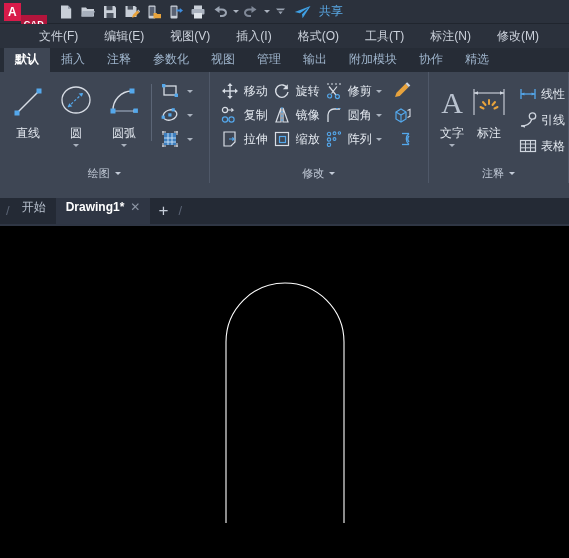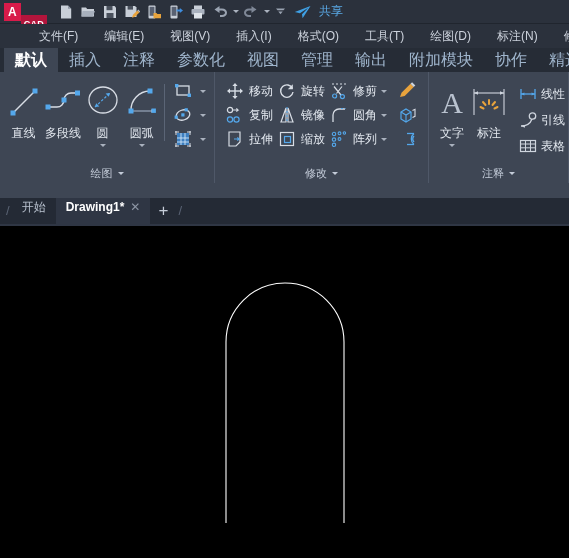--- a/index.html
+++ b/index.html
@@ -54,21 +54,21 @@
     color: #ccd2dc; font-size: 12px; padding: 0 13px; line-height: 24px;
     cursor: default; white-space: nowrap;
   }
 
   
   .ribbon-tabs {
     height: 24px; background: #262c36; display: flex; align-items: flex-end;
     flex-shrink: 0; padding-left: 4px;
   }
   .rtab {
-    color: #9fb5cc; font-size: 16px; padding: 0 11px; line-height: 23px;
+    color: #9fb5cc; font-size: 12px; padding: 0 11px; line-height: 23px;
     height: 24px; cursor: default; white-space: nowrap;
   }
   .rtab.active { background: #3e4654; color: #ffffff; font-weight: bold; }
 
   
   .ribbon {
     height: 126px; background: #3e4654; display: flex; flex-shrink: 0;
     position: relative; overflow: hidden;
   }
   .panel {
@@ -224,21 +224,20 @@
     <span class="share-txt">共享</span>
   </div>
 
   <div class="menubar">
     <div class="menu-item">文件(F)</div>
     <div class="menu-item">编辑(E)</div>
     <div class="menu-item">视图(V)</div>
     <div class="menu-item">插入(I)</div>
     <div class="menu-item">格式(O)</div>
     <div class="menu-item">工具(T)</div>
-    <div class="menu-item">绘图(D)</div>
     <div class="menu-item">标注(N)</div>
     <div class="menu-item">修改(M)</div>
   </div>
 
   <div class="ribbon-tabs">
     <div class="rtab active">默认</div>
     <div class="rtab">插入</div>
     <div class="rtab">注释</div>
     <div class="rtab">参数化</div>
     <div class="rtab">视图</div>
@@ -258,31 +257,20 @@
           <span class="glyph">
             <svg width="34" height="34" viewBox="0 0 34 34">
               <line x1="6" y1="28" x2="28" y2="6" stroke="#d8dde5" stroke-width="1.4"></line>
               <rect x="3.5" y="25.5" width="5" height="5" fill="#54a8ec"></rect>
               <rect x="25.5" y="3.5" width="5" height="5" fill="#54a8ec"></rect>
             </svg>
           </span>
           <span class="lbl">直线</span>
         </div>
 
-        <div class="bigbtn">
-          <span class="glyph">
-            <svg width="40" height="34" viewBox="0 0 40 34">
-              <path d="M5 22h9a7 7 0 0 0 7-7 7 7 0 0 1 7-7h7" fill="none" stroke="#d8dde5" stroke-width="1.4"></path>
-              <rect x="2.5" y="19.5" width="5" height="5" fill="#54a8ec"></rect>
-              <rect x="18.5" y="12.5" width="5" height="5" fill="#54a8ec"></rect>
-              <rect x="32" y="5.5" width="5" height="5" fill="#54a8ec"></rect>
-            </svg>
-          </span>
-          <span class="lbl">多段线</span>
-        </div>
 
         <div class="bigbtn">
           <span class="glyph">
             <svg width="36" height="34" viewBox="0 0 36 34">
               <ellipse cx="18" cy="15" rx="14" ry="13" fill="none" stroke="#d8dde5" stroke-width="1.3"></ellipse>
               <line x1="10" y1="22" x2="25" y2="8" stroke="#54a8ec" stroke-width="1.2" stroke-dasharray="2.5,1.8"></line>
               <path d="M25 8l-4.4.6 3.2 3.2z" fill="#54a8ec"></path>
               <path d="M10 22l4.4-.6-3.2-3.2z" fill="#54a8ec"></path>
             </svg>
           </span>

